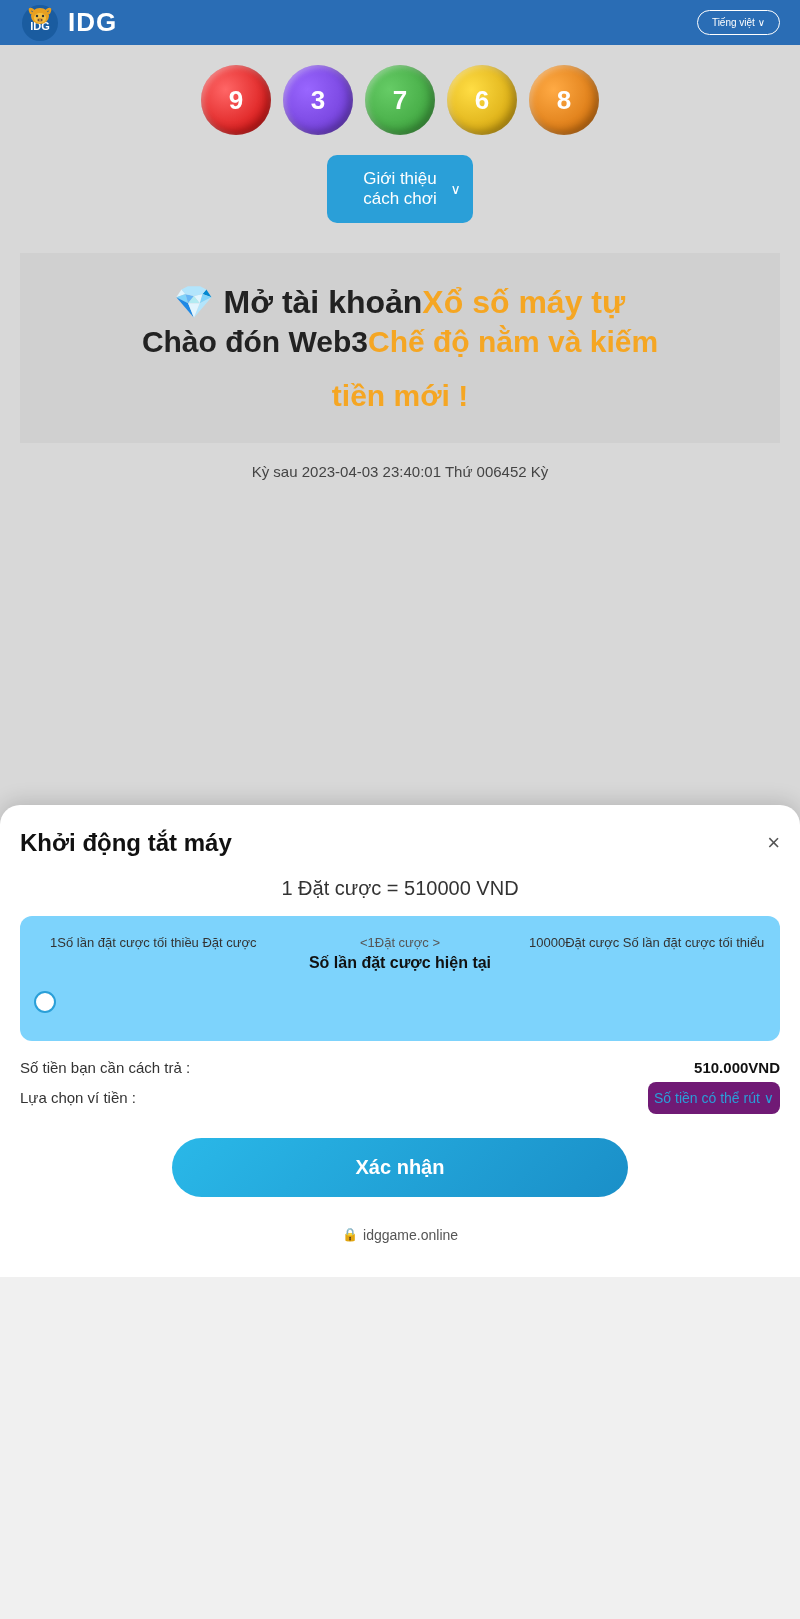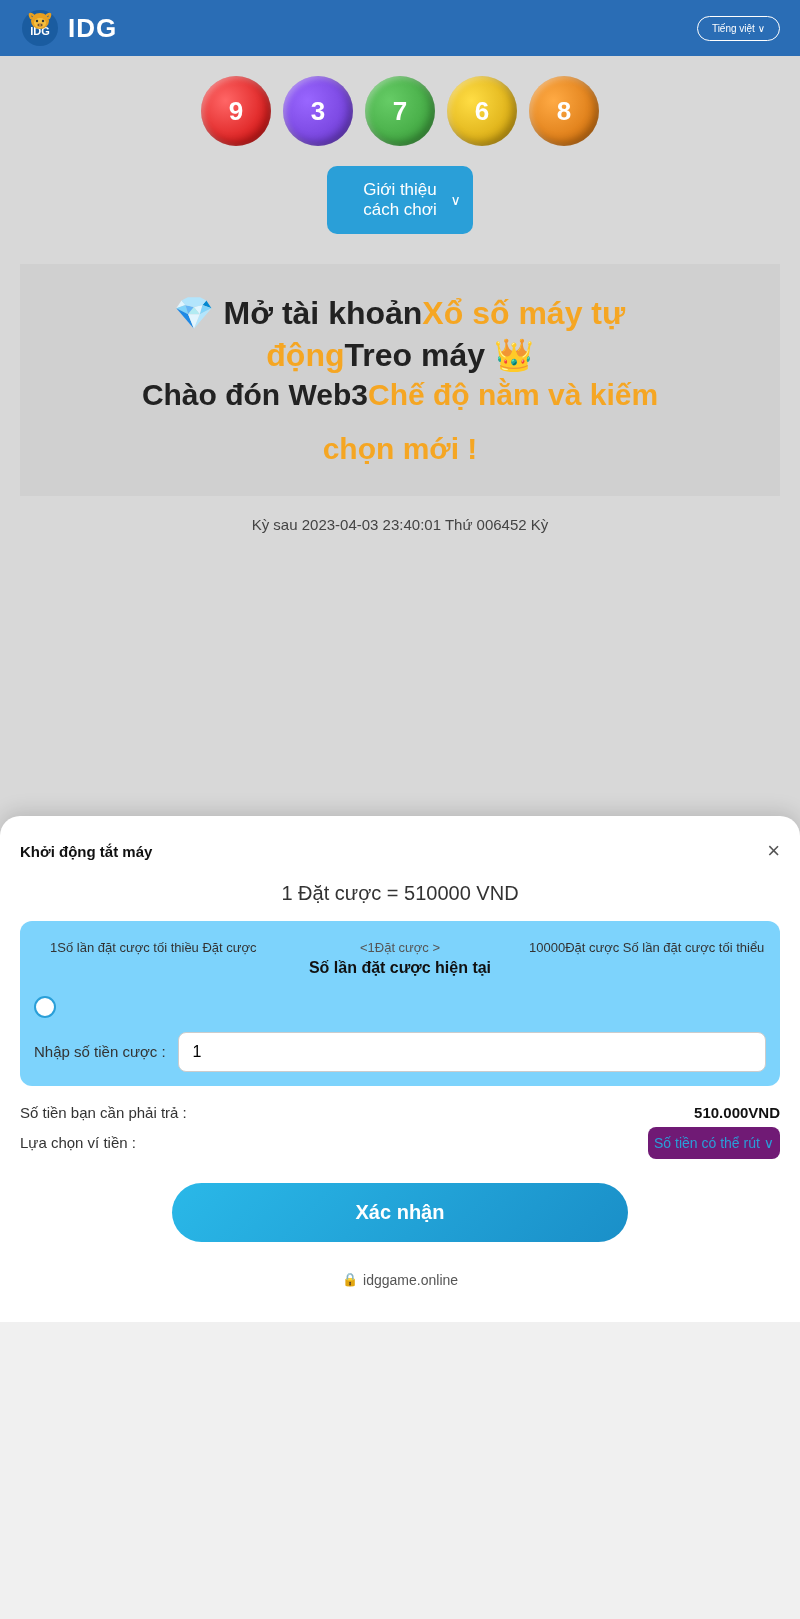--- a/index.html
+++ b/index.html
@@ -12,21 +12,21 @@
       overflow-x: hidden;
     }
 
     
     .header {
       background: #2a6db5;
       display: flex;
       align-items: center;
       justify-content: space-between;
       padding: 12px 20px;
-      height: 56px;
+      height: 45px;
       gap: 16px;
     }
     .header-logo {
       display: flex;
       align-items: center;
       gap: 8px;
       color: white;
       font-size: 22px;
       font-weight: 800;
     }
@@ -158,21 +158,21 @@
       margin-top: -20px;
       box-shadow: 0 -4px 20px rgba(0,0,0,0.15);
     }
     .modal-header {
       display: flex;
       justify-content: space-between;
       align-items: center;
       margin-bottom: 20px;
     }
     .modal-title {
-      font-size: 15px;
+      font-size: 24px;
       font-weight: 700;
       color: #111;
     }
     .modal-close {
       font-size: 22px;
       color: #555;
       cursor: pointer;
       background: none;
       border: none;
       line-height: 1;
@@ -369,28 +369,25 @@
 
   <button class="intro-btn">
     Giới thiệu<br>cách chơi
   </button>
 
   <div class="promo-section">
     <div class="promo-line1">
       <span class="emoji">💎</span>
       <span>Mở tài khoản</span><span class="highlight">Xổ số máy tự</span>
     </div>
-    <div class="promo-line2">
-      <span>động</span><span class="normal" style="color:#222;">Treo máy 👑</span>
-    </div>
     <div class="promo-line3">
       <span>Chào đón Web3</span><span class="highlight">Chế độ nằm và kiếm</span>
     </div>
     <div class="promo-line4">
-      <span>chọn mới !</span>
+      <span>tiền mới !</span>
     </div>
   </div>
 
   <div class="ky-info">Kỳ sau 2023-04-03 23:40:01 Thứ 006452 Kỳ</div>
 
 </div>
 
 <div class="modal-overlay">
   <div class="modal">
 
@@ -412,28 +409,24 @@
         </div>
         <div class="option-cell">
           <span>10000Đặt cược Số lần đặt cược tối thiểu</span>
         </div>
       </div>
 
       <div class="toggle-row">
         <div class="toggle-circle"></div>
       </div>
 
-      <div class="input-row">
-        <label class="input-label">Nhập số tiền cược :</label>
-        <input class="bet-input" type="text" value="1" style="">
-      </div>
     </div>
 
     <div class="cost-row">
-      <span>Số tiền bạn cần phải trả :</span>
+      <span>Số tiền bạn cần cách trả :</span>
       <span class="cost-value">510.000VND</span>
     </div>
 
     <div class="wallet-row">
       <span>Lựa chọn ví tiền :</span>
       <button class="wallet-select">Số tiền có thể rút ∨</button>
     </div>
 
     <button class="confirm-btn">Xác nhận</button>
 

